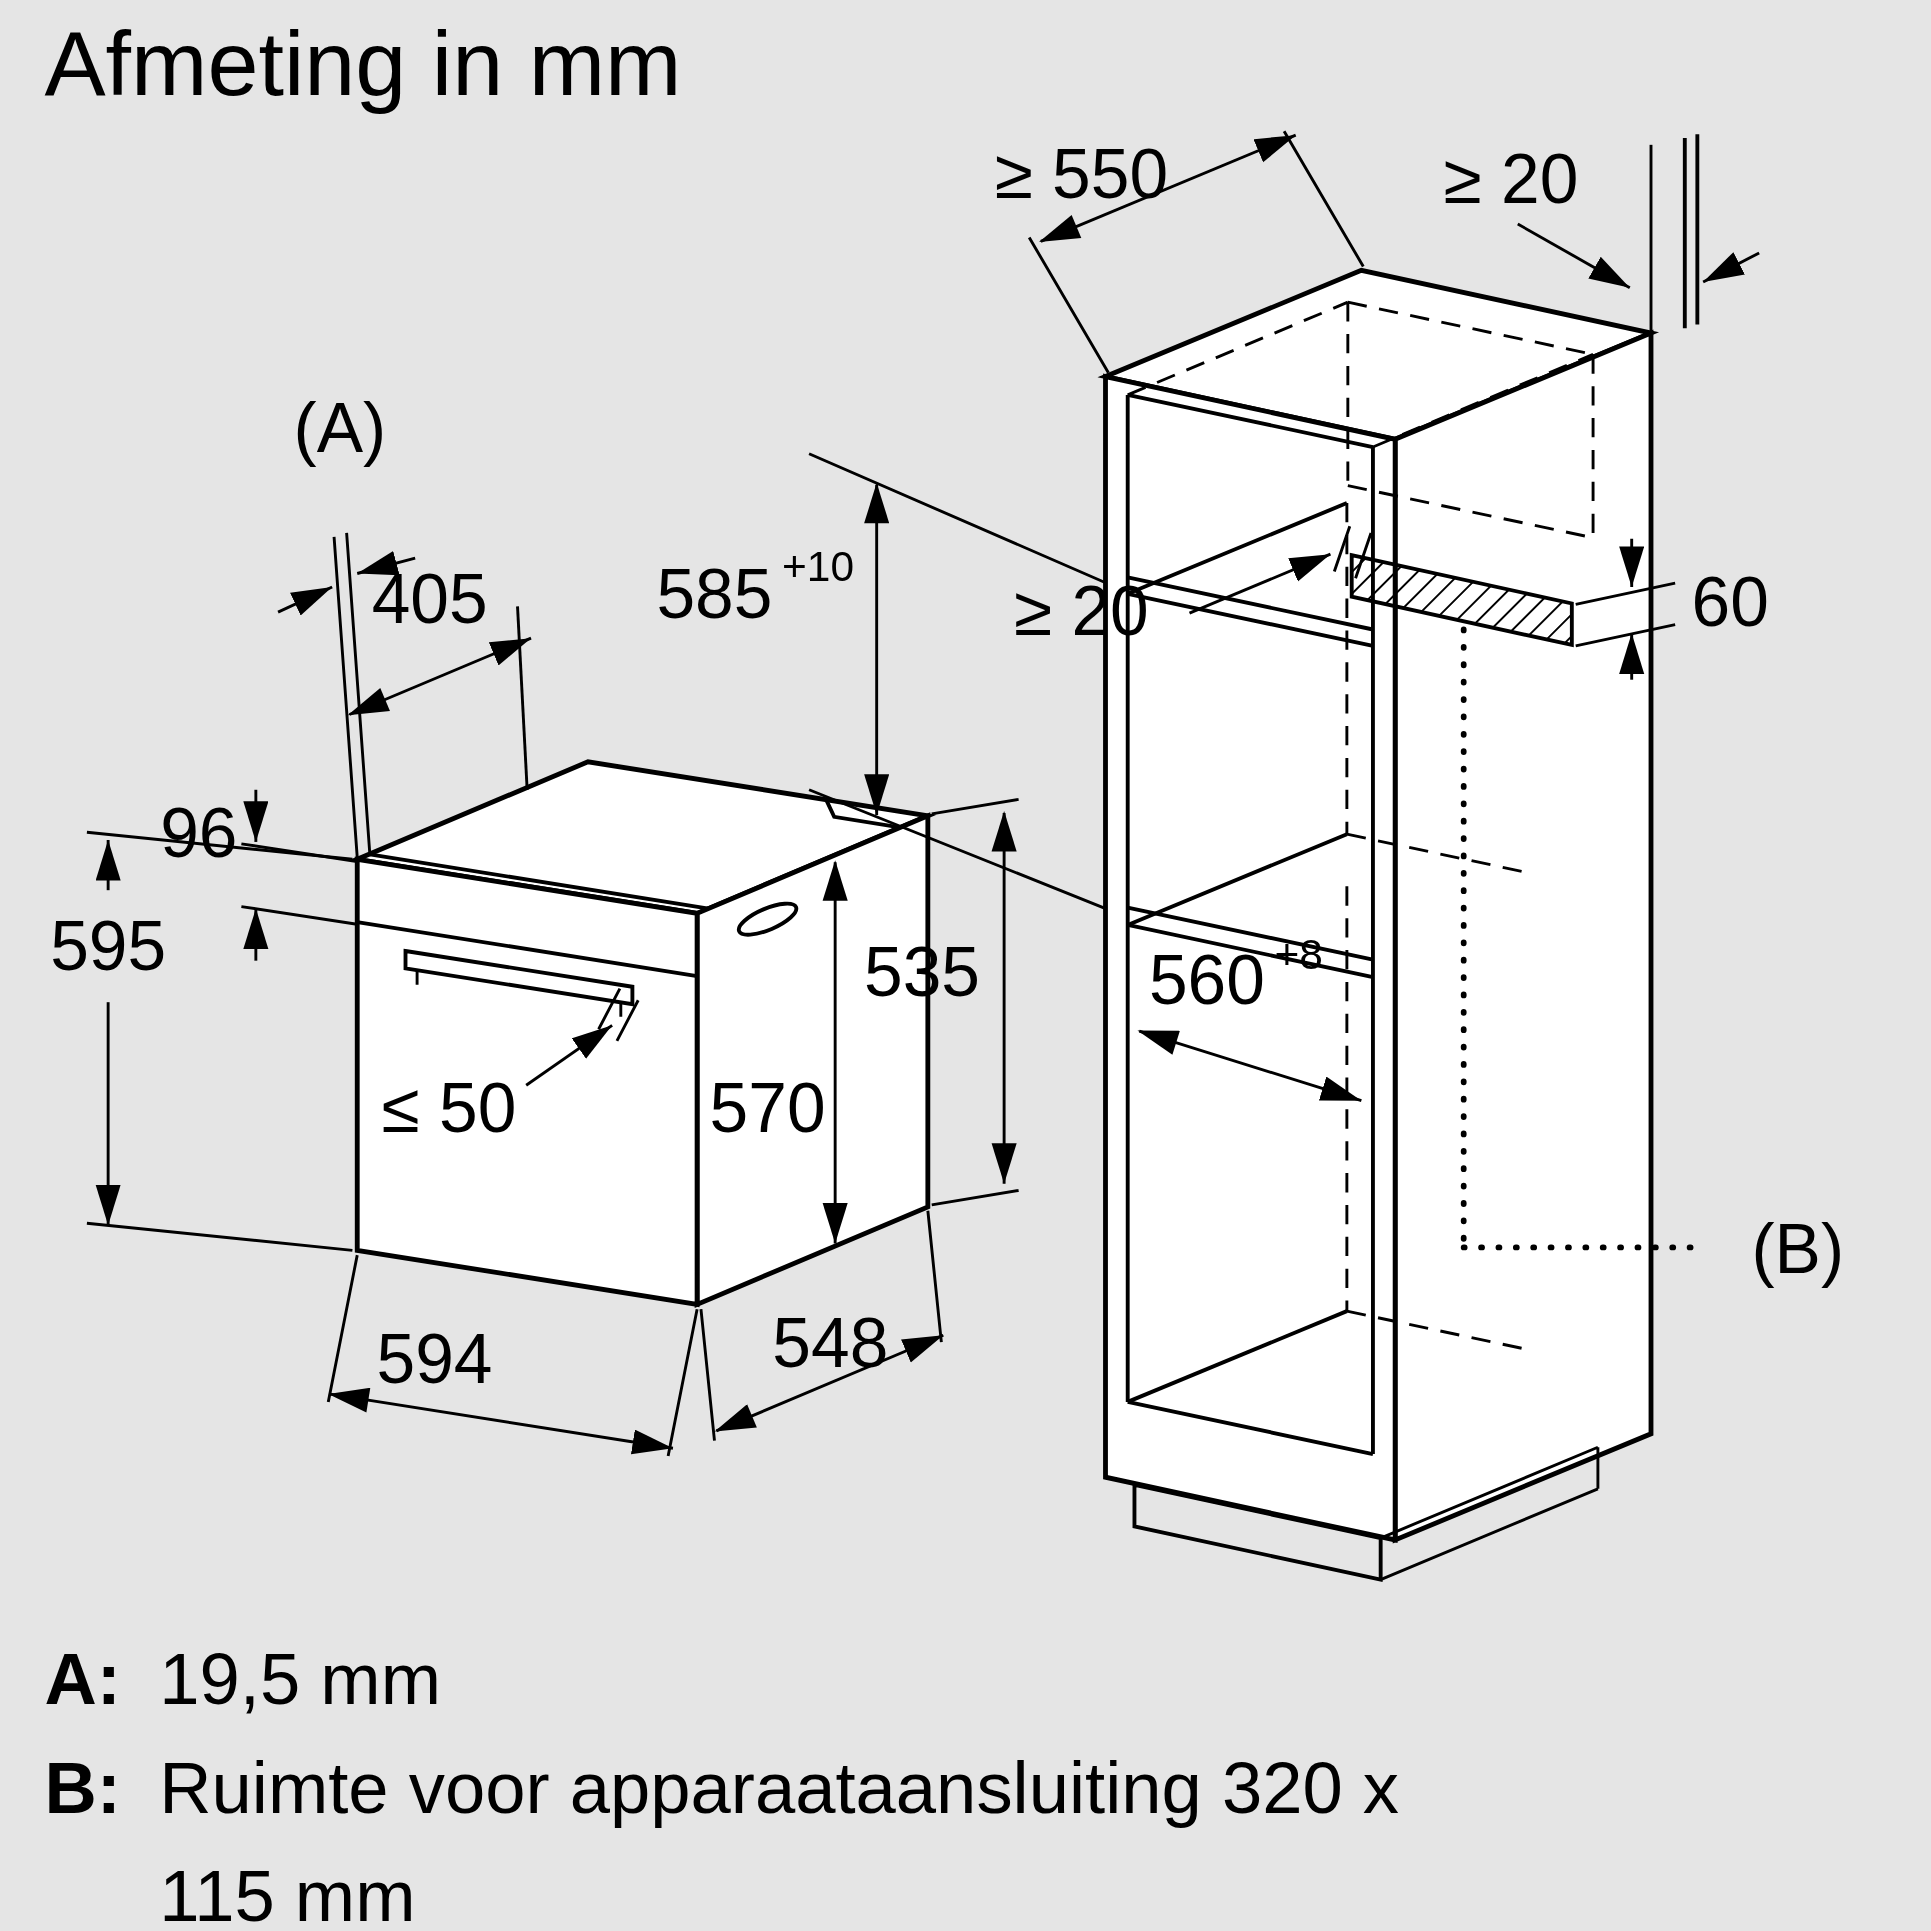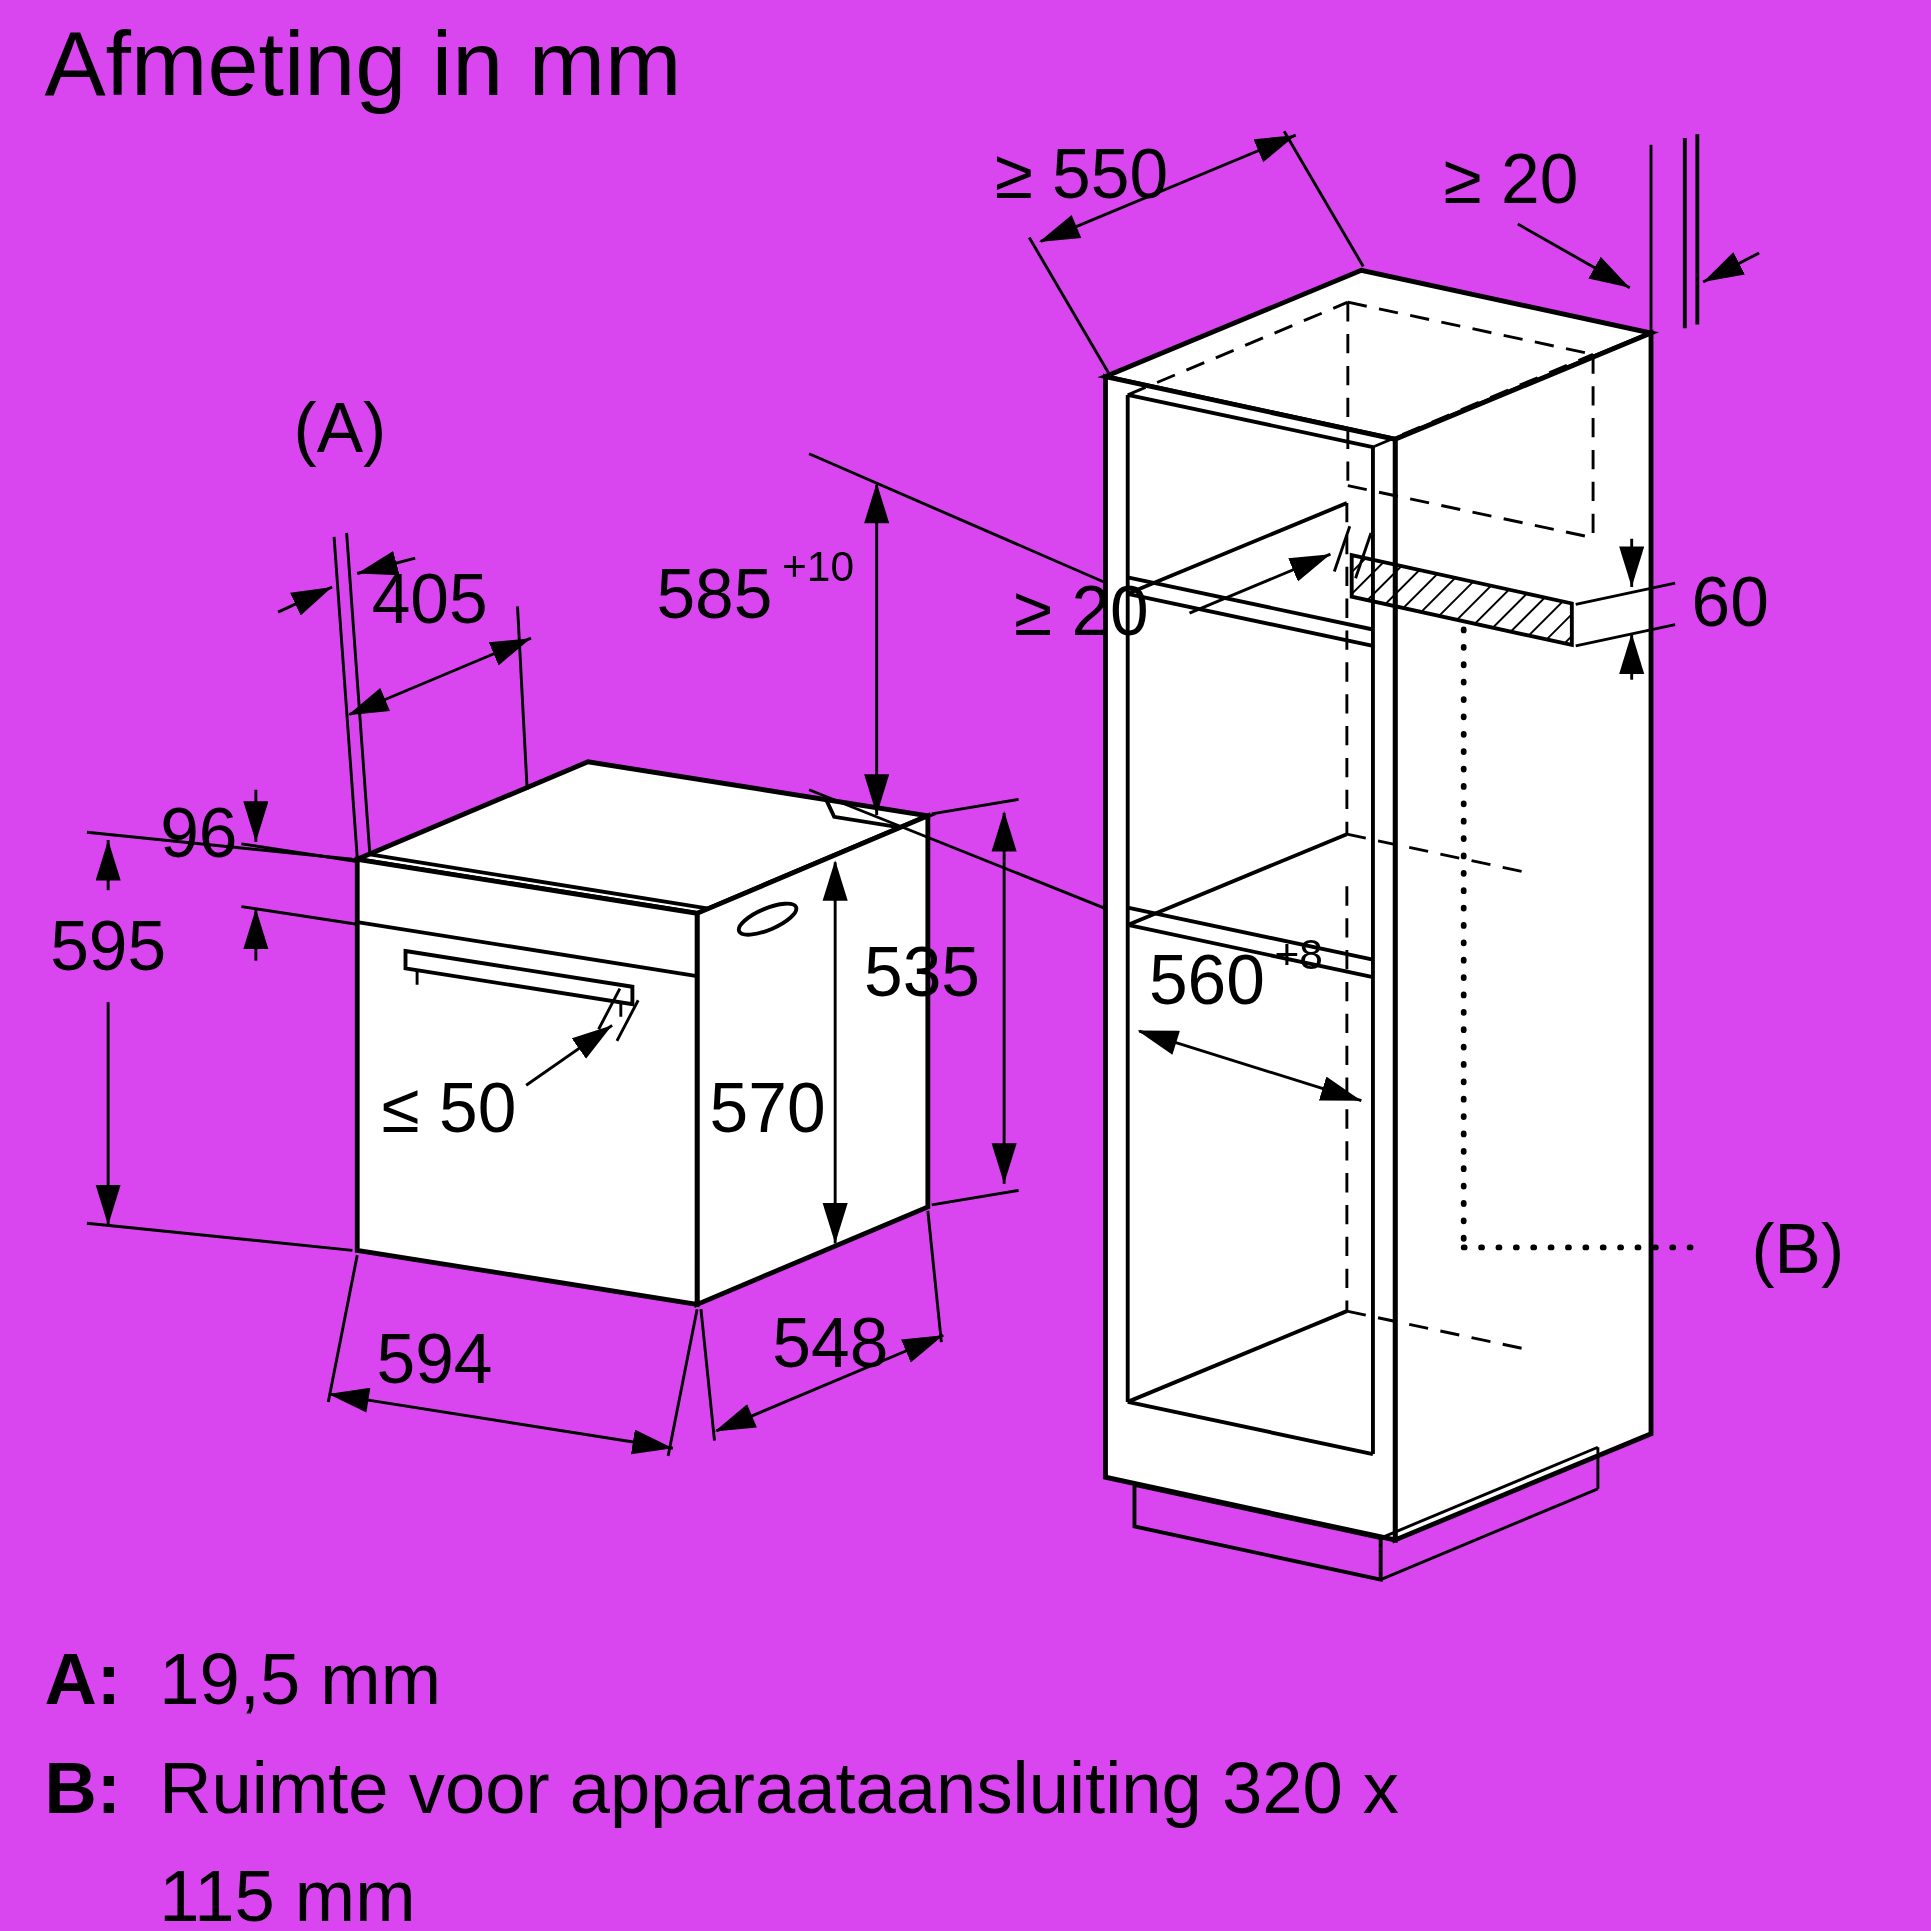--- a/index.html
+++ b/index.html
@@ -1,16 +1,16 @@
 <!DOCTYPE html>
 <html><head>
 <meta charset="utf-8">
 <style>
   html,body{margin:0;padding:0;background:#ffffff;}
-  .stage{width:1931px;height:1931px;position:relative;background:#d946ef;}
+  .stage{width:1931px;height:1931px;position:relative;background:#e5e5e5;}
   svg{display:block;}
   text{font-family:"Liberation Sans","DejaVu Sans",sans-serif;fill:#000;}
   .t-title{font-size:95px;}
   .t-dim{font-size:72px;}
   .t-sup{font-size:44px;}
   .t-legend{font-size:75px;}
   .t-key{font-weight:bold;}
   .ln2{stroke:#000;stroke-width:4;fill:none;}
   .thin{stroke:#000;stroke-width:3;fill:none;}
   .dash{stroke:#000;stroke-width:3;fill:none;stroke-dasharray:20 13;}

